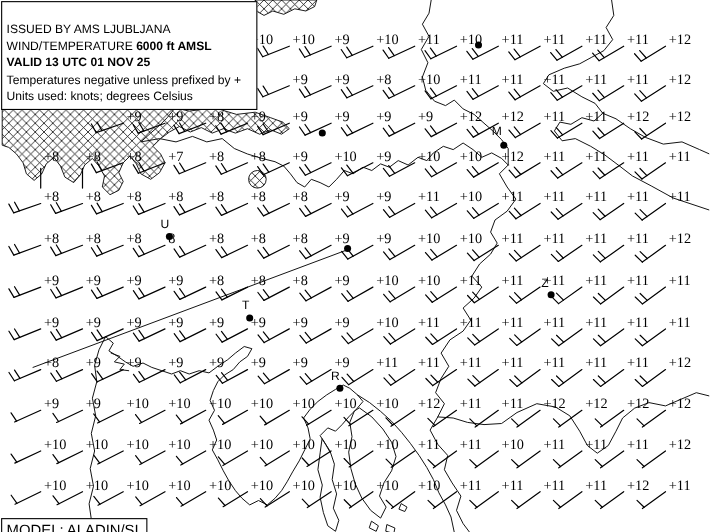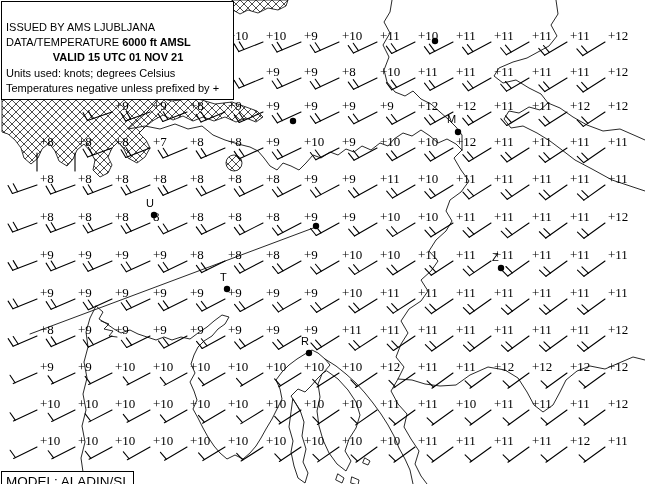--- a/index.html
+++ b/index.html
@@ -7,21 +7,21 @@
          font-family:"Liberation Sans",sans-serif;color:#000;}
   #map-svg{position:absolute;left:0;top:0;width:645px;height:484px;}
   .mapline{fill:none;stroke:#111;stroke-width:0.9;stroke-linejoin:round;stroke-linecap:round;}
   .hatch{fill:url(#xhatch);stroke:#000;stroke-width:0.8;stroke-linejoin:round;}
   .barb{stroke:#000;stroke-width:1.1;stroke-linecap:round;}
   .temp{font-family:"Liberation Serif","DejaVu Serif",serif;font-size:13px;fill:#000;}
   .stn{font-family:"Liberation Sans",sans-serif;font-size:11px;fill:#000;}
   .infobox{position:absolute;background:#fff;border:1px solid #000;color:#000;z-index:5;}
   .header-box{left:1px;top:1px;width:224px;padding:18px 3px 3px 4px;
               font-size:11px;line-height:15.2px;white-space:nowrap;}
-  .header-box .b{font-weight:bold;text-align:center;}
+  .header-box .b{font-weight:bold;}
   .footer-box{left:1px;top:471px;padding:2px 7px 4px 4px;font-size:13.5px;white-space:nowrap;}
 </style>
 </head>
 <body>
 
 <div class="stage">
 
   <svg id="map-svg" viewBox="0 0 645 484">
     <defs>
       <pattern id="xhatch" width="8" height="8" patternUnits="userSpaceOnUse">
@@ -732,21 +732,21 @@
         <circle cx="501" cy="268" r="3.2" fill="#000000"></circle>
         <text x="492" y="261" class="stn">Z</text>
         <circle cx="293" cy="121" r="3.2" fill="#000000"></circle>
         <circle cx="435" cy="41" r="3.2" fill="#000000"></circle>
         <circle cx="316" cy="226" r="3.2" fill="#000000"></circle>
       </g>
   </svg>
 
   <div class="infobox header-box">
     <div>ISSUED BY AMS LJUBLJANA</div>
-    <div><span>DATA/TEMPERATURE </span><span class="b">6000 ft AMSL</span></div>
-    <div class="b">VALID 15 UTC 01 NOV 21</div>
+    <div><span>WIND/TEMPERATURE </span><span class="b">6000 ft AMSL</span></div>
+    <div class="b">VALID 13 UTC 01 NOV 25</div>
+    <div>Temperatures negative unless prefixed by +</div>
     <div>Units used: knots; degrees Celsius</div>
-    <div>Temperatures negative unless prefixed by +</div>
   </div>
 
   <div class="infobox footer-box">MODEL: ALADIN/SI</div>
 
 </div>
 
 </body></html>

